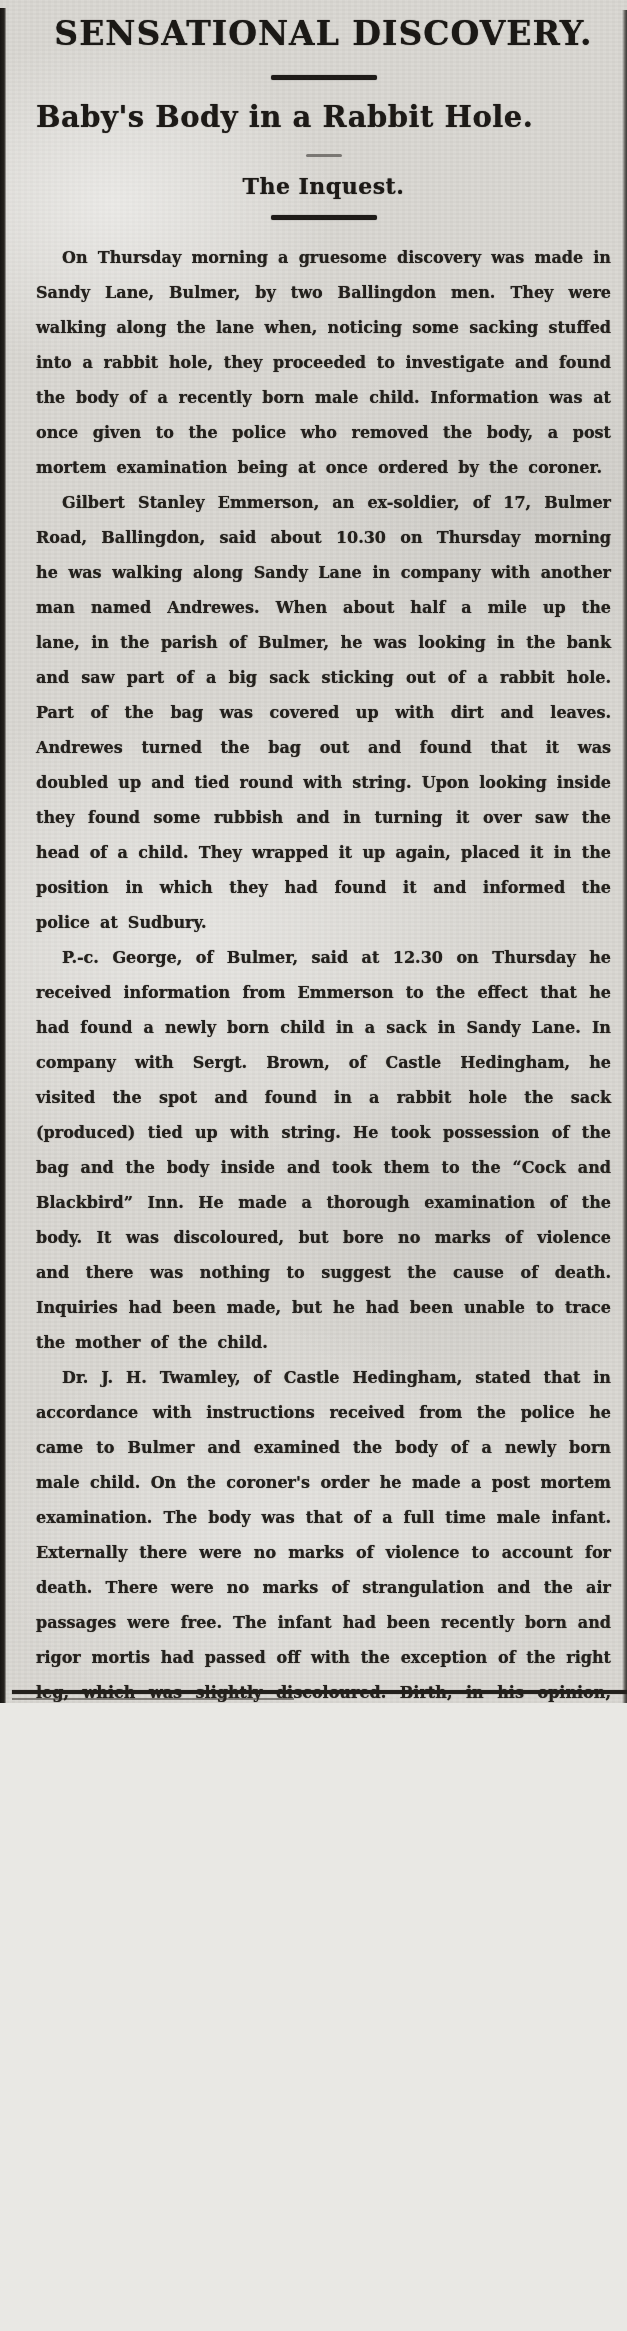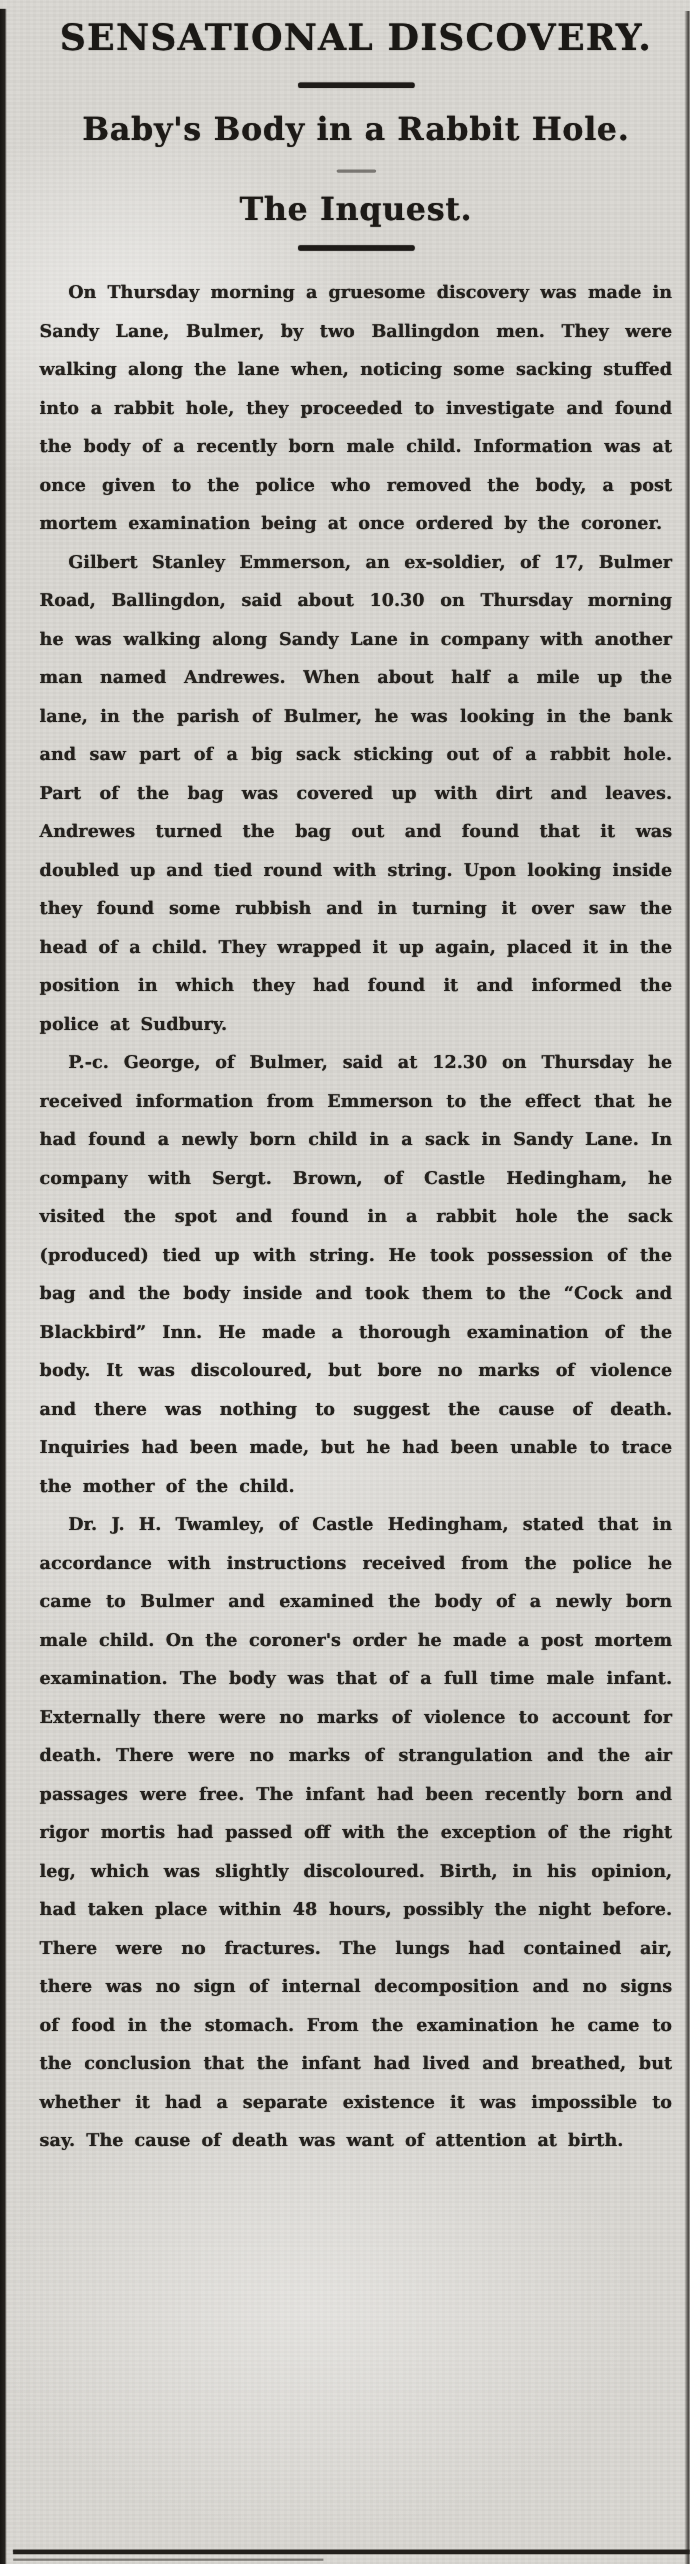--- a/index.html
+++ b/index.html
@@ -2,21 +2,21 @@
 <html><head>
 <meta charset="utf-8">
 <style>
   html,body{margin:0;padding:0;}
   body{
     width:627px;height:2331px;overflow:hidden;
     font-family:"DejaVu Serif", serif;
     background:#e9e8e4;
   }
   .clipping{
-    position:relative;width:627px;height:2331px;overflow:hidden;
+    position:relative;width:627px;height:1703px;overflow:hidden;
     background-color:#d9d7d2;
     background-image:
       radial-gradient(ellipse 340px 260px at 18% 12%, rgba(255,255,255,0.45), transparent 65%),
       radial-gradient(ellipse 420px 300px at 85% 30%, rgba(0,0,0,0.05), transparent 60%),
       radial-gradient(ellipse 500px 380px at 30% 55%, rgba(255,255,255,0.35), transparent 65%),
       radial-gradient(ellipse 380px 300px at 75% 72%, rgba(0,0,0,0.06), transparent 60%),
       radial-gradient(ellipse 460px 320px at 45% 90%, rgba(255,255,255,0.3), transparent 65%),
       repeating-linear-gradient(0deg, rgba(0,0,0,0.02) 0 2px, rgba(255,255,255,0.025) 2px 4px),
       repeating-linear-gradient(90deg, rgba(0,0,0,0.015) 0 3px, rgba(255,255,255,0.02) 3px 6px);
   }
@@ -36,29 +36,29 @@
   }
   .headline{
     margin:0 0 22px 0;
     text-align:center;
     font-size:33px;font-weight:bold;letter-spacing:1px;
     color:#1b1916;
     text-shadow:0 0 1px rgba(25,22,19,0.85);
   }
   .subheadline{
     margin:20px 0 20px 0;
-    text-align:center;
+    text-align:left;
     font-size:29px;font-weight:bold;letter-spacing:0.5px;
     color:#1d1a17;
     text-shadow:0 0 1px rgba(25,22,19,0.8);
   }
   .section-heading{
     margin:16px 0 16px 0;
     text-align:center;
-    font-size:29px;font-weight:bold;letter-spacing:0.5px;
+    font-size:22px;font-weight:bold;letter-spacing:0.5px;
     color:#1d1a17;
     text-shadow:0 0 1px rgba(25,22,19,0.8);
   }
   .rule-wide{
     width:106px;height:5px;margin:0 auto;
     background:#1e1b18;border-radius:2px;
     box-shadow:0 0 1px rgba(25,22,19,0.7);
   }
   .rule-dash{
     width:36px;height:3px;margin:0 auto;

